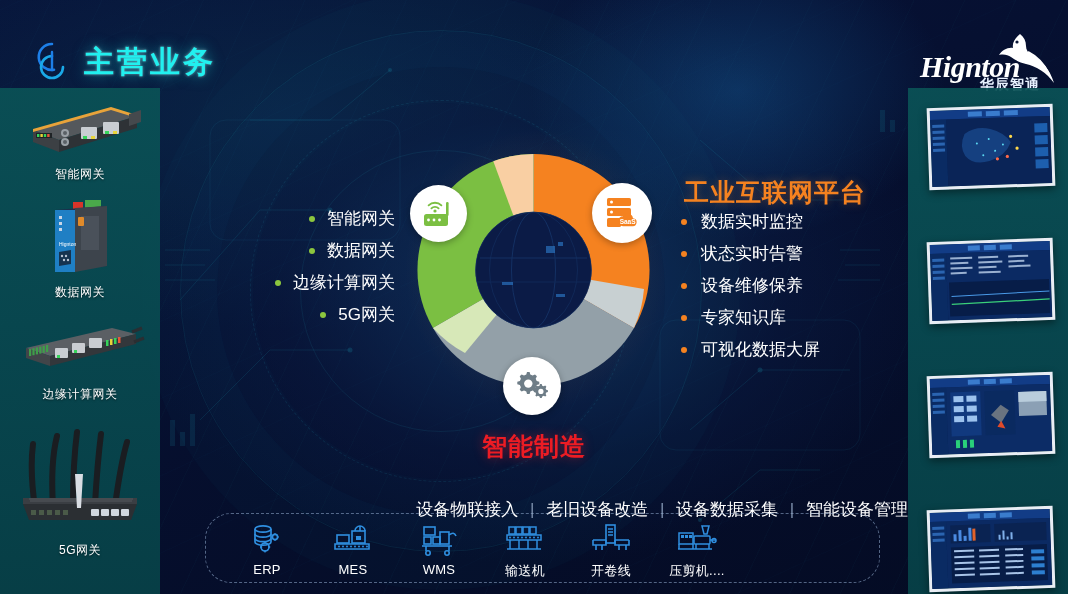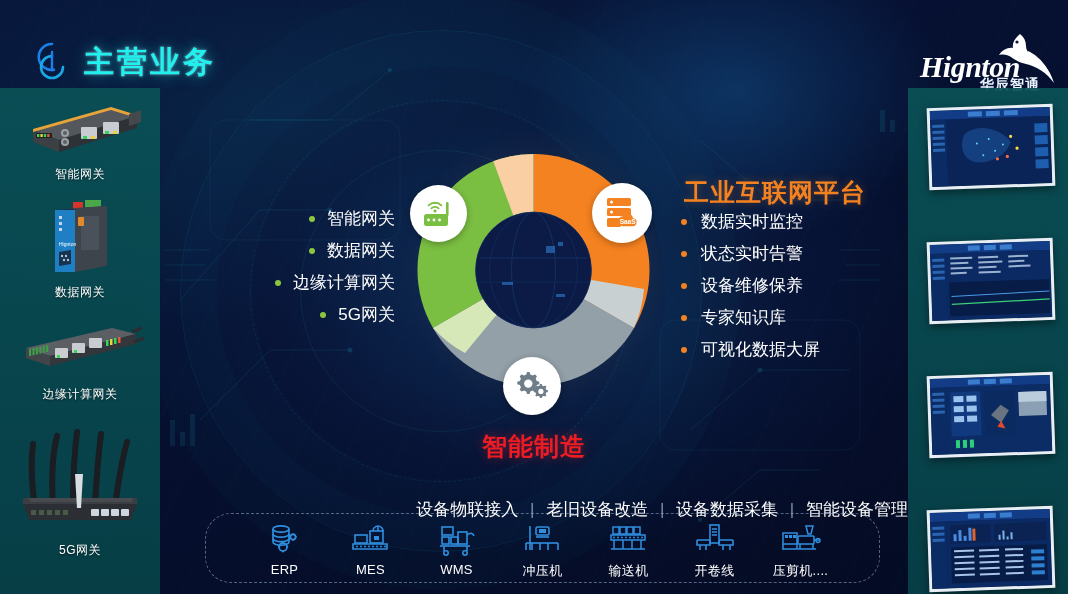--- a/index.html
+++ b/index.html
@@ -126,21 +126,21 @@
   .smart-title span{display:inline-block;}
   .sub-row{
     position:absolute;left:160px;right:160px;top:498px;text-align:right;
     font-size:17px;color:#ffffff;
   }
   .sub-sep{color:#7d90ad;margin:0 7px;}
 
   .dashbox{
     position:absolute;left:205px;top:513px;width:675px;height:70px;
     border:1px dashed rgba(150,175,210,.55);border-radius:26px;
-    display:flex;align-items:flex-start;justify-content:center;
+    display:flex;align-items:flex-start;justify-content:flex-start;
     padding:8px 18px 0;box-sizing:border-box;
   }
   .dash-item{width:86px;text-align:center;}
   .dash-icon{height:36px;display:flex;align-items:center;justify-content:center;}
   .dash-label{margin-top:4px;font-size:13px;color:#ffffff;letter-spacing:.3px;}
 </style>
 </head>
 <body>
 
 <div class="stage">
@@ -697,36 +697,20 @@
             <path d="M6 23 v5 M29 23 v5"></path>
             <circle cx="8" cy="30" r="2.2"></circle>
             <circle cx="27" cy="30" r="2.2"></circle>
             <path d="M29 12 q5 -4 7 1"></path>
           </g>
         </svg>
       </div>
       <div class="dash-label">WMS</div>
     </div>
 
-    <div class="dash-item">
-      <div class="dash-icon">
-        <svg width="38" height="34" viewBox="0 0 38 34">
-          <g fill="none" stroke="#2f8fe0" stroke-width="1.6">
-            <path d="M6 3 v24"></path>
-            <rect x="12" y="4" width="13" height="8" rx="1.5"></rect>
-            <path d="M12 14 h13"></path>
-            <path d="M2 20 h32"></path>
-            <path d="M2 20 v7 M34 20 v7"></path>
-            <path d="M8 20 v7 M16 20 v7 M24 20 v7"></path>
-          </g>
-          <rect x="15" y="6" width="7" height="4" fill="#2f8fe0"></rect>
-        </svg>
-      </div>
-      <div class="dash-label">冲压机</div>
-    </div>
 
     <div class="dash-item">
       <div class="dash-icon">
         <svg width="40" height="34" viewBox="0 0 40 34">
           <g fill="none" stroke="#2f8fe0" stroke-width="1.5">
             <rect x="4" y="4" width="6" height="7"></rect>
               <rect x="11" y="4" width="6" height="7"></rect>
             <rect x="18" y="4" width="6" height="7"></rect>
               <rect x="25" y="4" width="6" height="7"></rect>
             <path d="M2 12 h34 v5 h-34 Z"></path>

